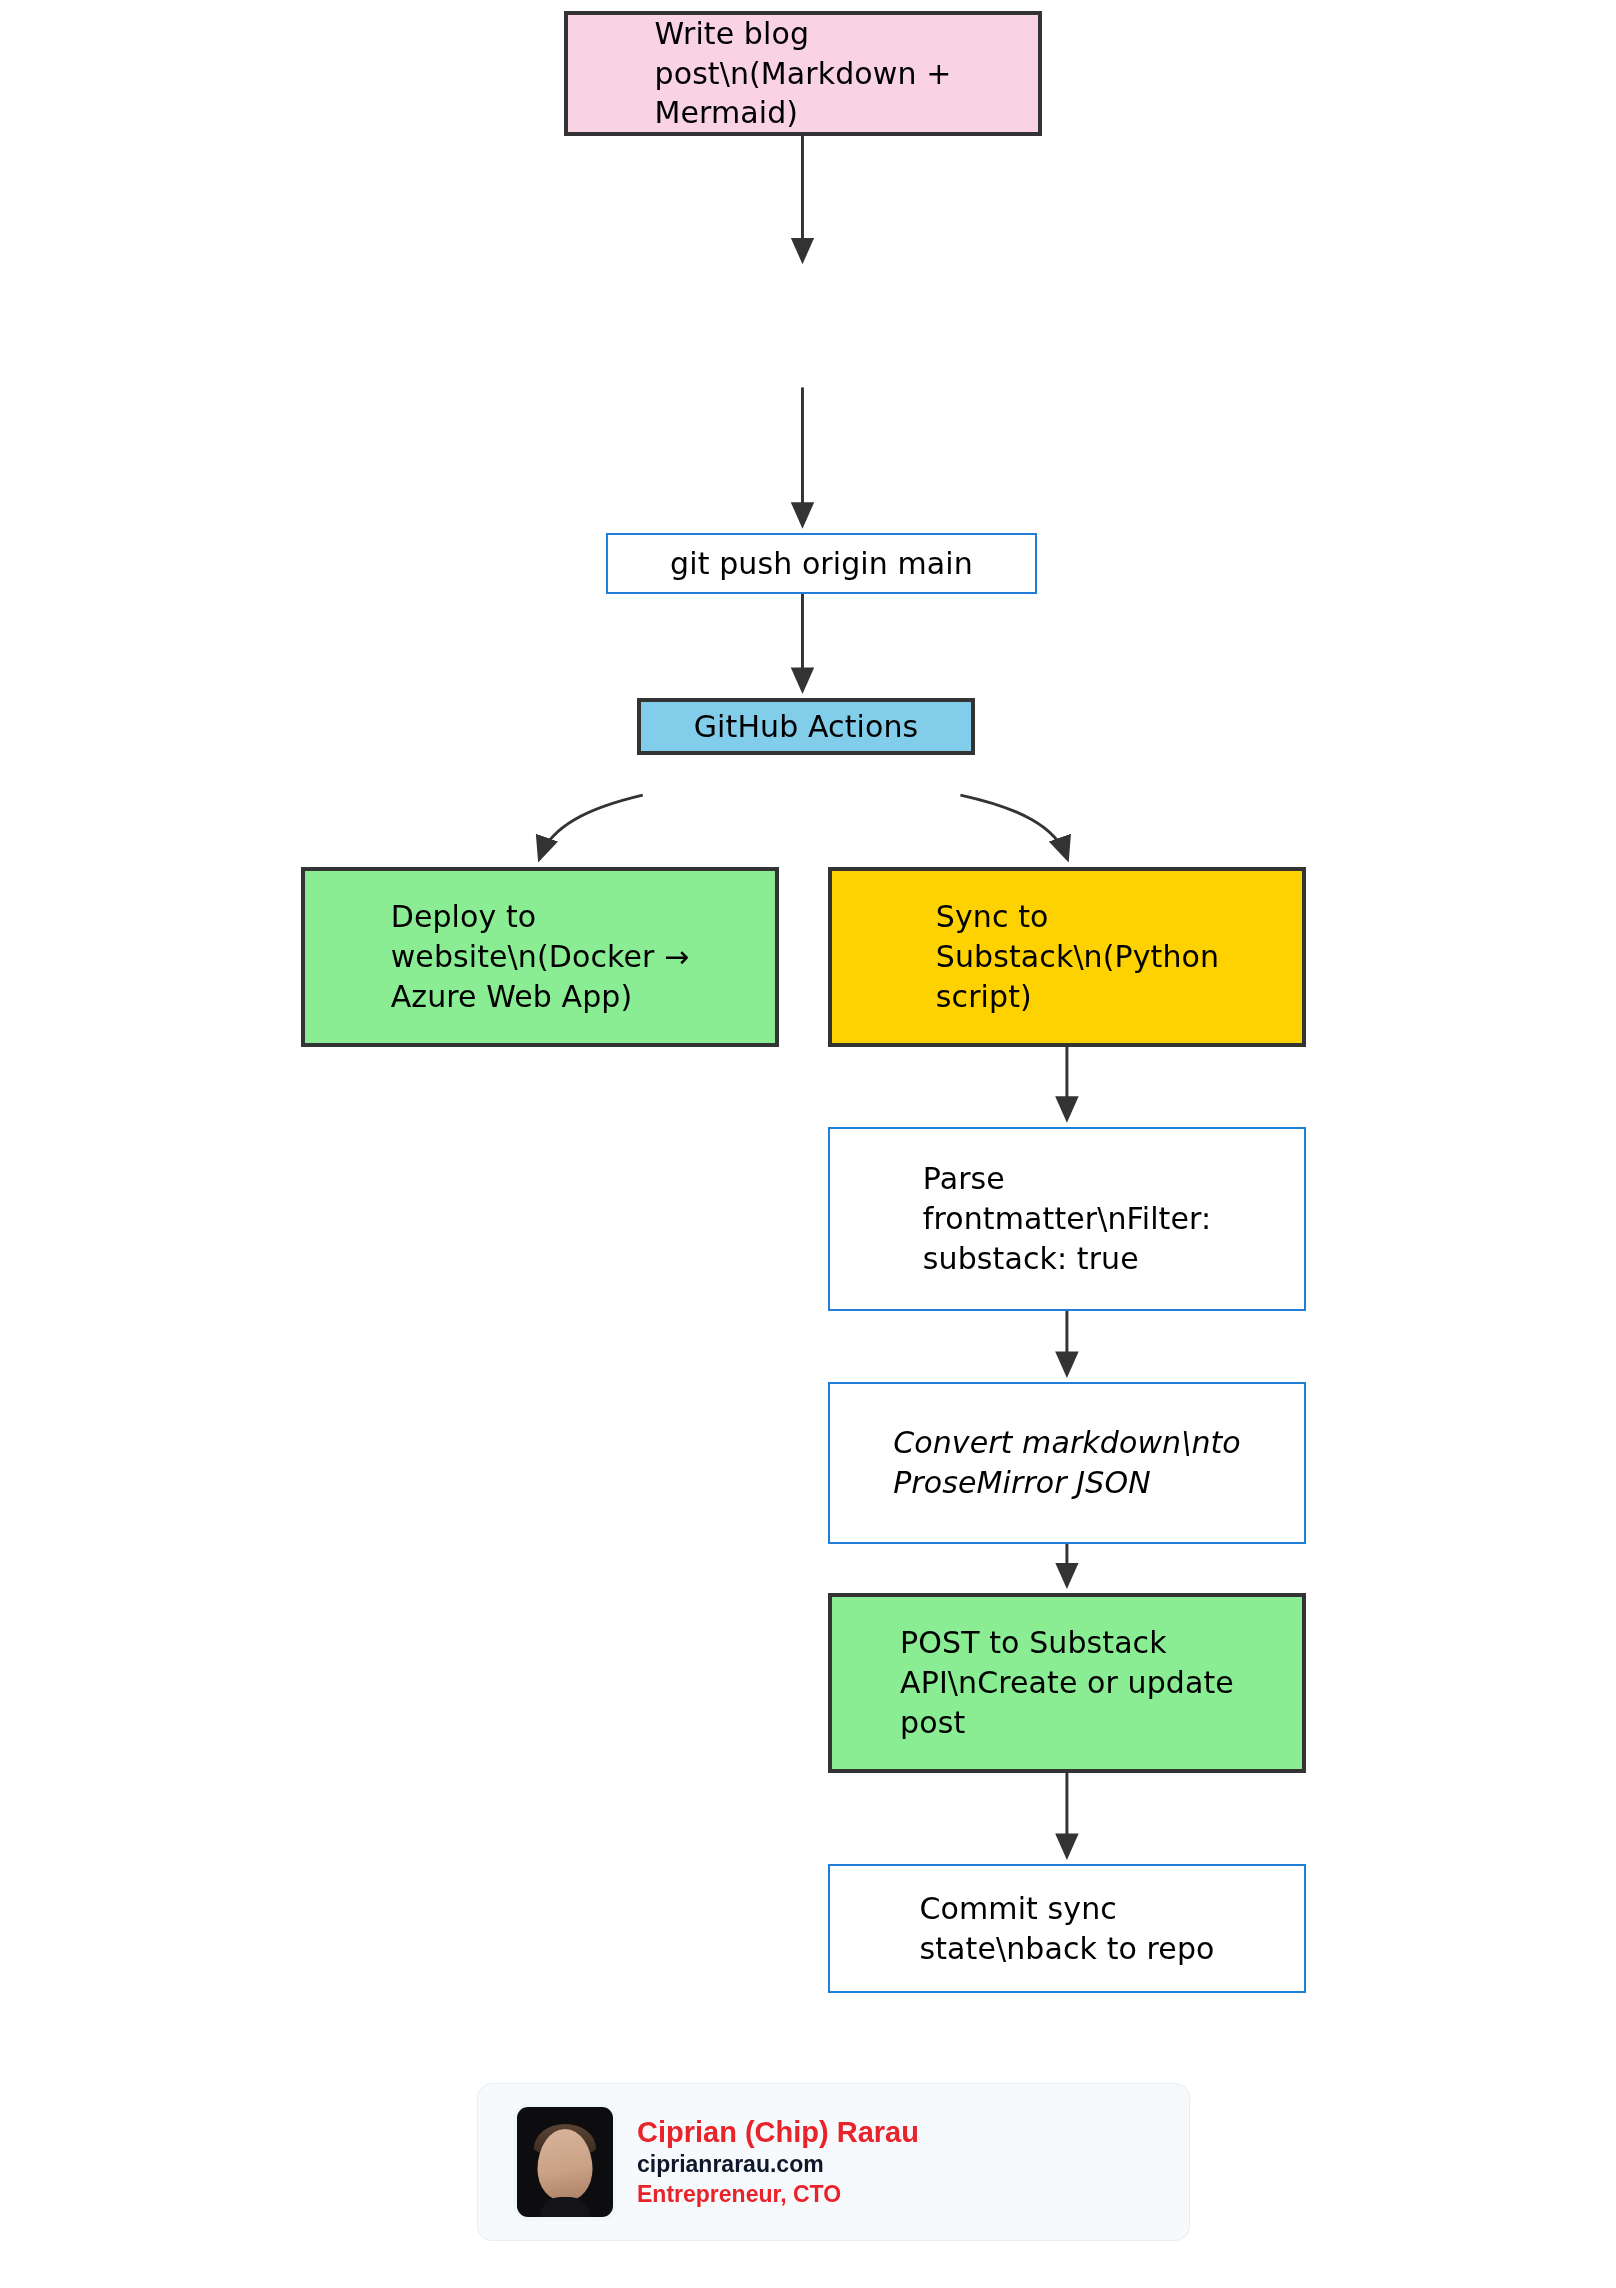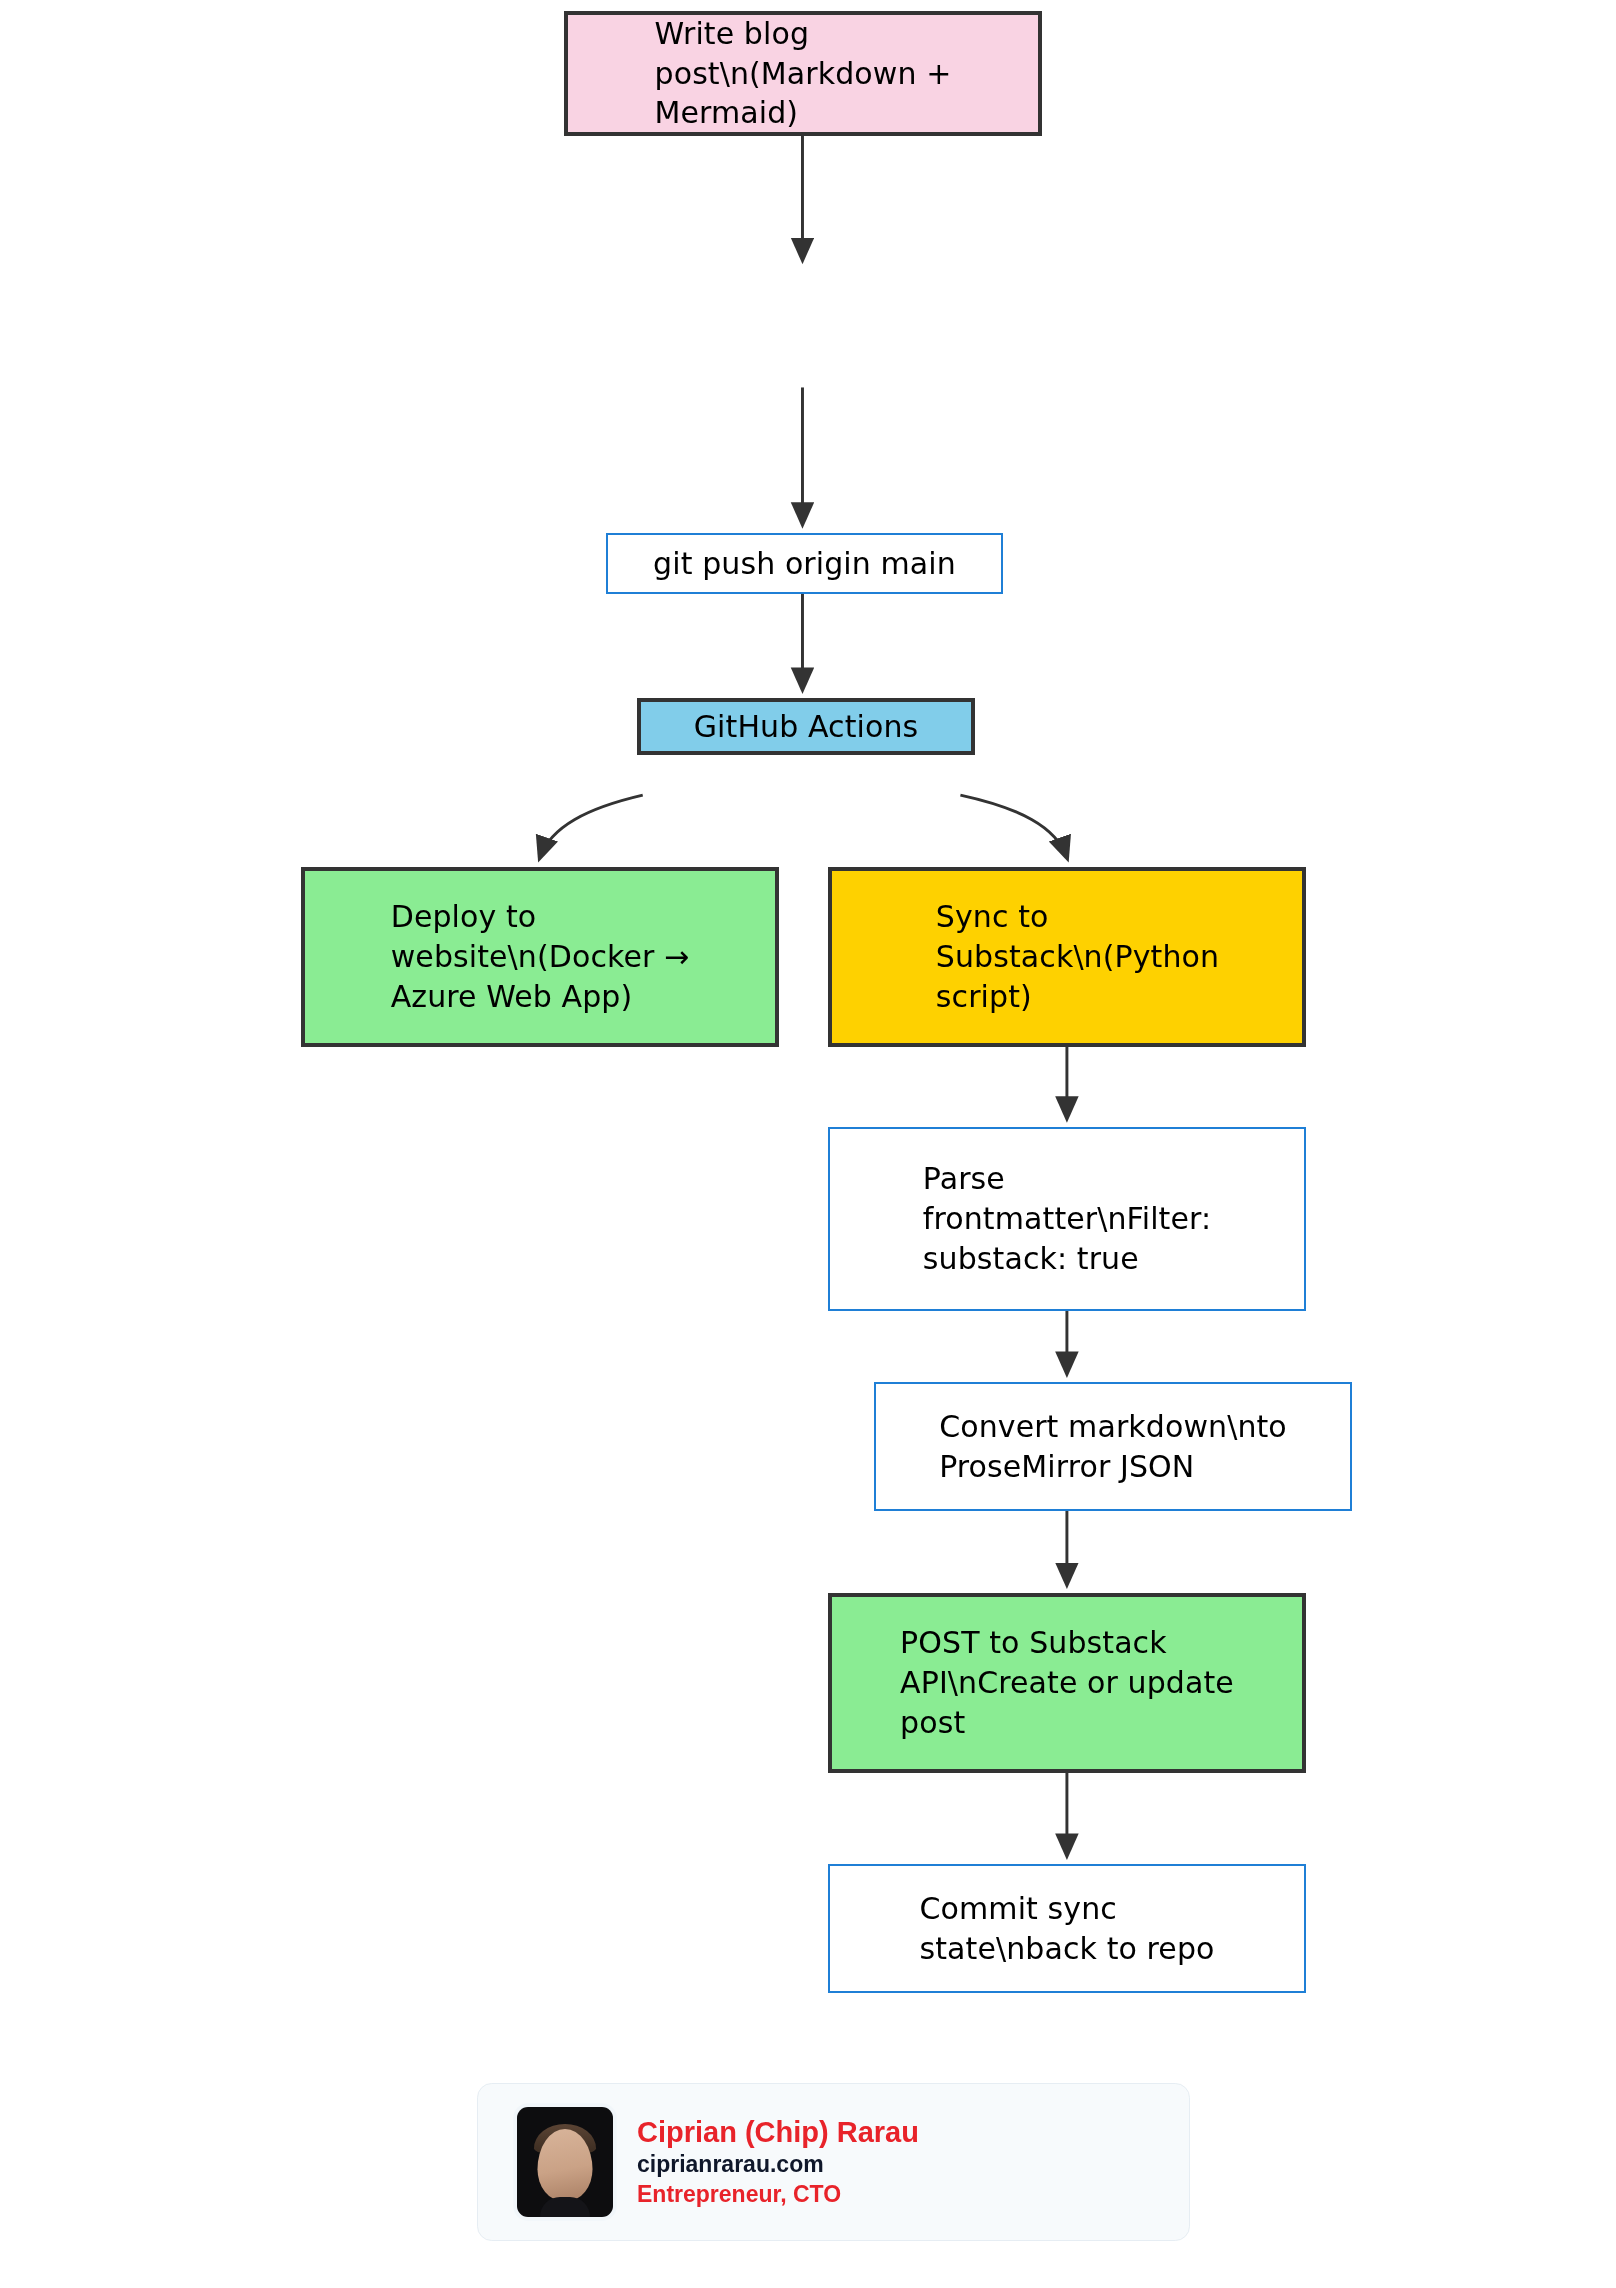--- a/index.html
+++ b/index.html
@@ -171,32 +171,32 @@
     <path d="M1162,1427 L1162,1495" stroke="#333333" stroke-width="3.2" fill="none" marker-end="url(#arrow)"></path>
 
     <path d="M1162,1645 L1162,1725" stroke="#333333" stroke-width="3.2" fill="none" marker-end="url(#arrow)"></path>
 
     <path d="M1162,1931 L1162,2020" stroke="#333333" stroke-width="3.2" fill="none" marker-end="url(#arrow)"></path>
   </svg>
 
   <div class="node pink" style="left: 564px; top: 11px; width: 478px; height: 125px;">Write blog
 post\n(Markdown +
 Mermaid)</div>
-  <div class="node plain" style="left: 606px; top: 533px; width: 397px; height: 61px;">git push origin main</div>
+  <div class="node plain" style="left: 606px; top: 533px; width: 431px; height: 61px;">git push origin main</div>
   <div class="node blue" style="left: 637px; top: 698px; width: 338px; height: 57px;">GitHub Actions</div>
   <div class="node green" style="left: 301px; top: 867px; width: 478px; height: 180px;">Deploy to
 website\n(Docker →
 Azure Web App)</div>
   <div class="node yellow" style="left: 828px; top: 867px; width: 478px; height: 180px;">Sync to
 Substack\n(Python
 script)</div>
   <div class="node plain" style="left: 828px; top: 1127px; width: 478px; height: 184px;">Parse
 frontmatter\nFilter:
 substack: true</div>
-  <div class="node plain" style="left: 874px; top: 1382px; width: 478px; height: 129px;">Convert markdown\nto
+  <div class="node plain" style="left: 828px; top: 1382px; width: 478px; height: 162px; font-style: italic;">Convert markdown\nto
 ProseMirror JSON</div>
   <div class="node green" style="left: 828px; top: 1593px; width: 478px; height: 180px;">POST to Substack
 API\nCreate or update
 post</div>
   <div class="node plain" style="left: 828px; top: 1864px; width: 478px; height: 129px;">Commit sync
 state\nback to repo</div>
 
   <div id="signature-card">
     <div id="avatar">
       <div class="hair"></div>

